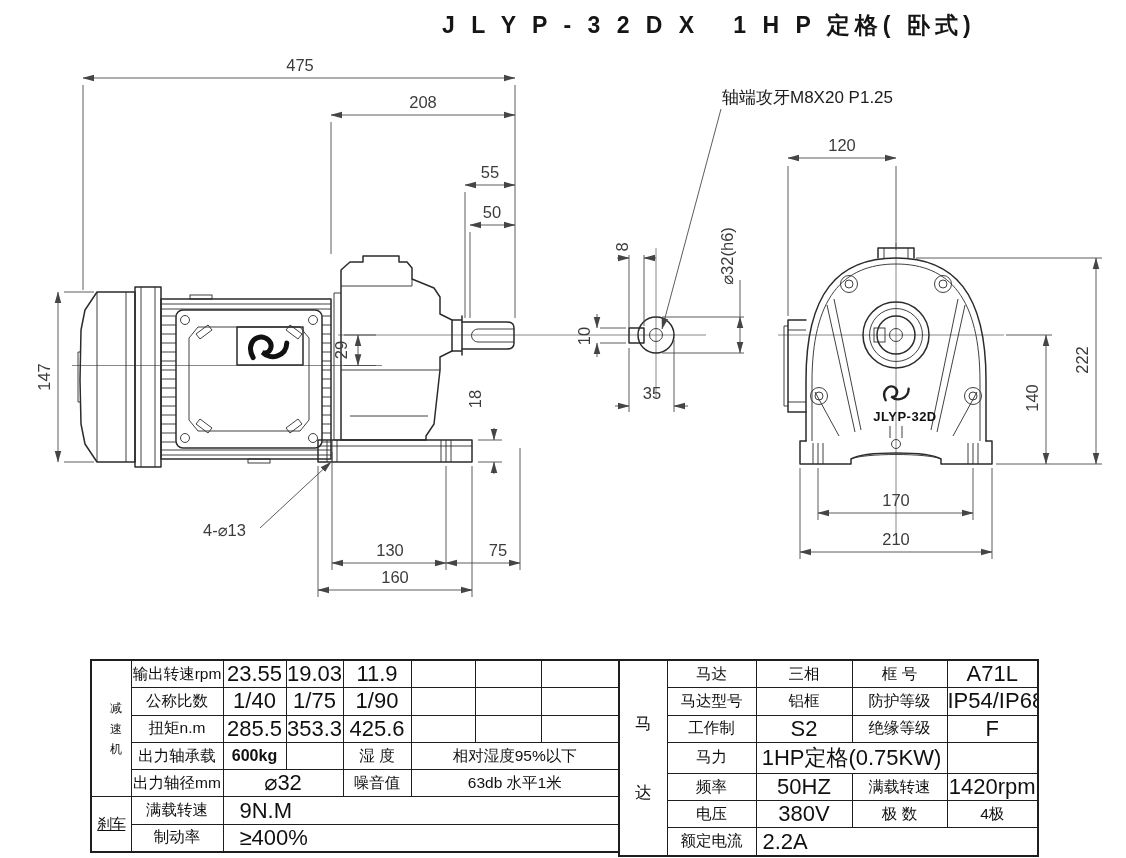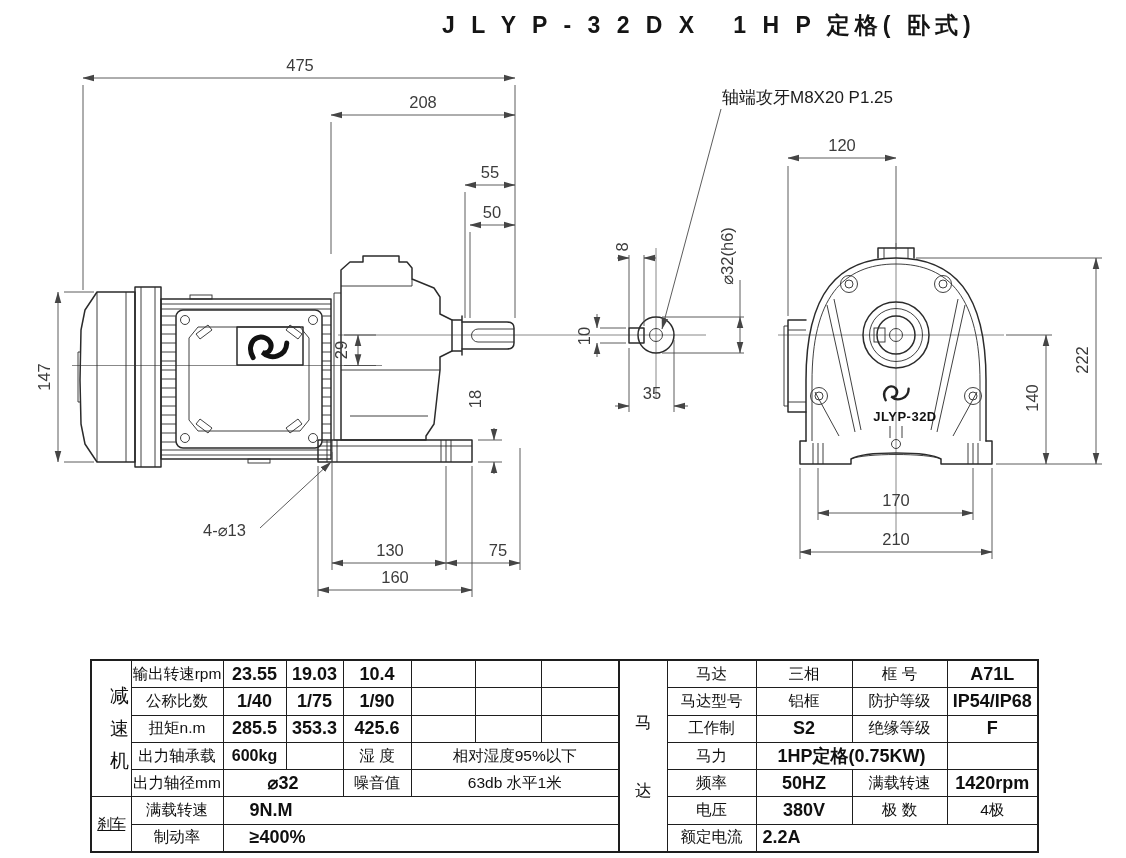--- a/index.html
+++ b/index.html
@@ -15,24 +15,24 @@
   text.d{fill:#3c3c3c;font-family:"Liberation Sans",sans-serif;font-size:16.5px;}
   text.call{fill:#1c1c1c;font-family:"Liberation Sans",sans-serif;font-size:17px;}
   text.cast{fill:#111;font-family:"Liberation Sans",sans-serif;font-size:13px;font-weight:bold;letter-spacing:.5px;}
   
   table{border-collapse:collapse;table-layout:fixed;position:absolute;background:#fff;}
   td{border:1.2px solid #1e1e1e;padding:0;height:26.3px;text-align:center;vertical-align:middle;
      font-size:15.5px;color:#101010;overflow:hidden;}
   #tblL{left:90px;top:659px;width:528px;}
   #tblR{left:618px;top:659px;width:419px;}
   table{border:2px solid #1e1e1e;}
-  .vhead{font-size:19px;line-height:1.7;overflow-wrap:anywhere;word-break:break-all;padding:0 18px;}
+  .vhead{font-size:12px;line-height:1.7;overflow-wrap:anywhere;word-break:break-all;padding:0 18px;}
   .vhead2{font-size:15px;letter-spacing:-1px;text-decoration:underline;}
-  .num{font-size:18px;font-weight:bold;}
-  .lft{text-align:left;padding-left:26px;}
+  .num{font-size:22px;}
+  .lft{text-align:left;padding-left:16px;}
   .lft2{text-align:left;padding-left:6px;}
   .bld{font-weight:bold;font-size:16px;text-align:center;}
   .mcol div{font-size:16.5px;line-height:1;}
   .mcol{vertical-align:middle;}
   .mcol .sp{display:block;height:52px;}
 </style>
 </head>
 <body>
 
 <div class="stage">
@@ -228,21 +228,21 @@
         <col style="width:64px">
         <col style="width:66px">
         <col style="width:78px">
       </colgroup>
     <tbody>
         <tr>
       <td rowspan="5" class="vhead">减速机</td>
       <td>输出转速rpm</td>
       <td class="num">23.55</td>
       <td class="num">19.03</td>
-      <td class="num">10.4</td>
+      <td class="num">11.9</td>
       <td></td>
       <td></td>
       <td></td>
     </tr>
     <tr>
       <td>公称比数</td>
       <td class="num">1/40</td>
       <td class="num">1/75</td>
       <td class="num">1/90</td>
       <td></td>

